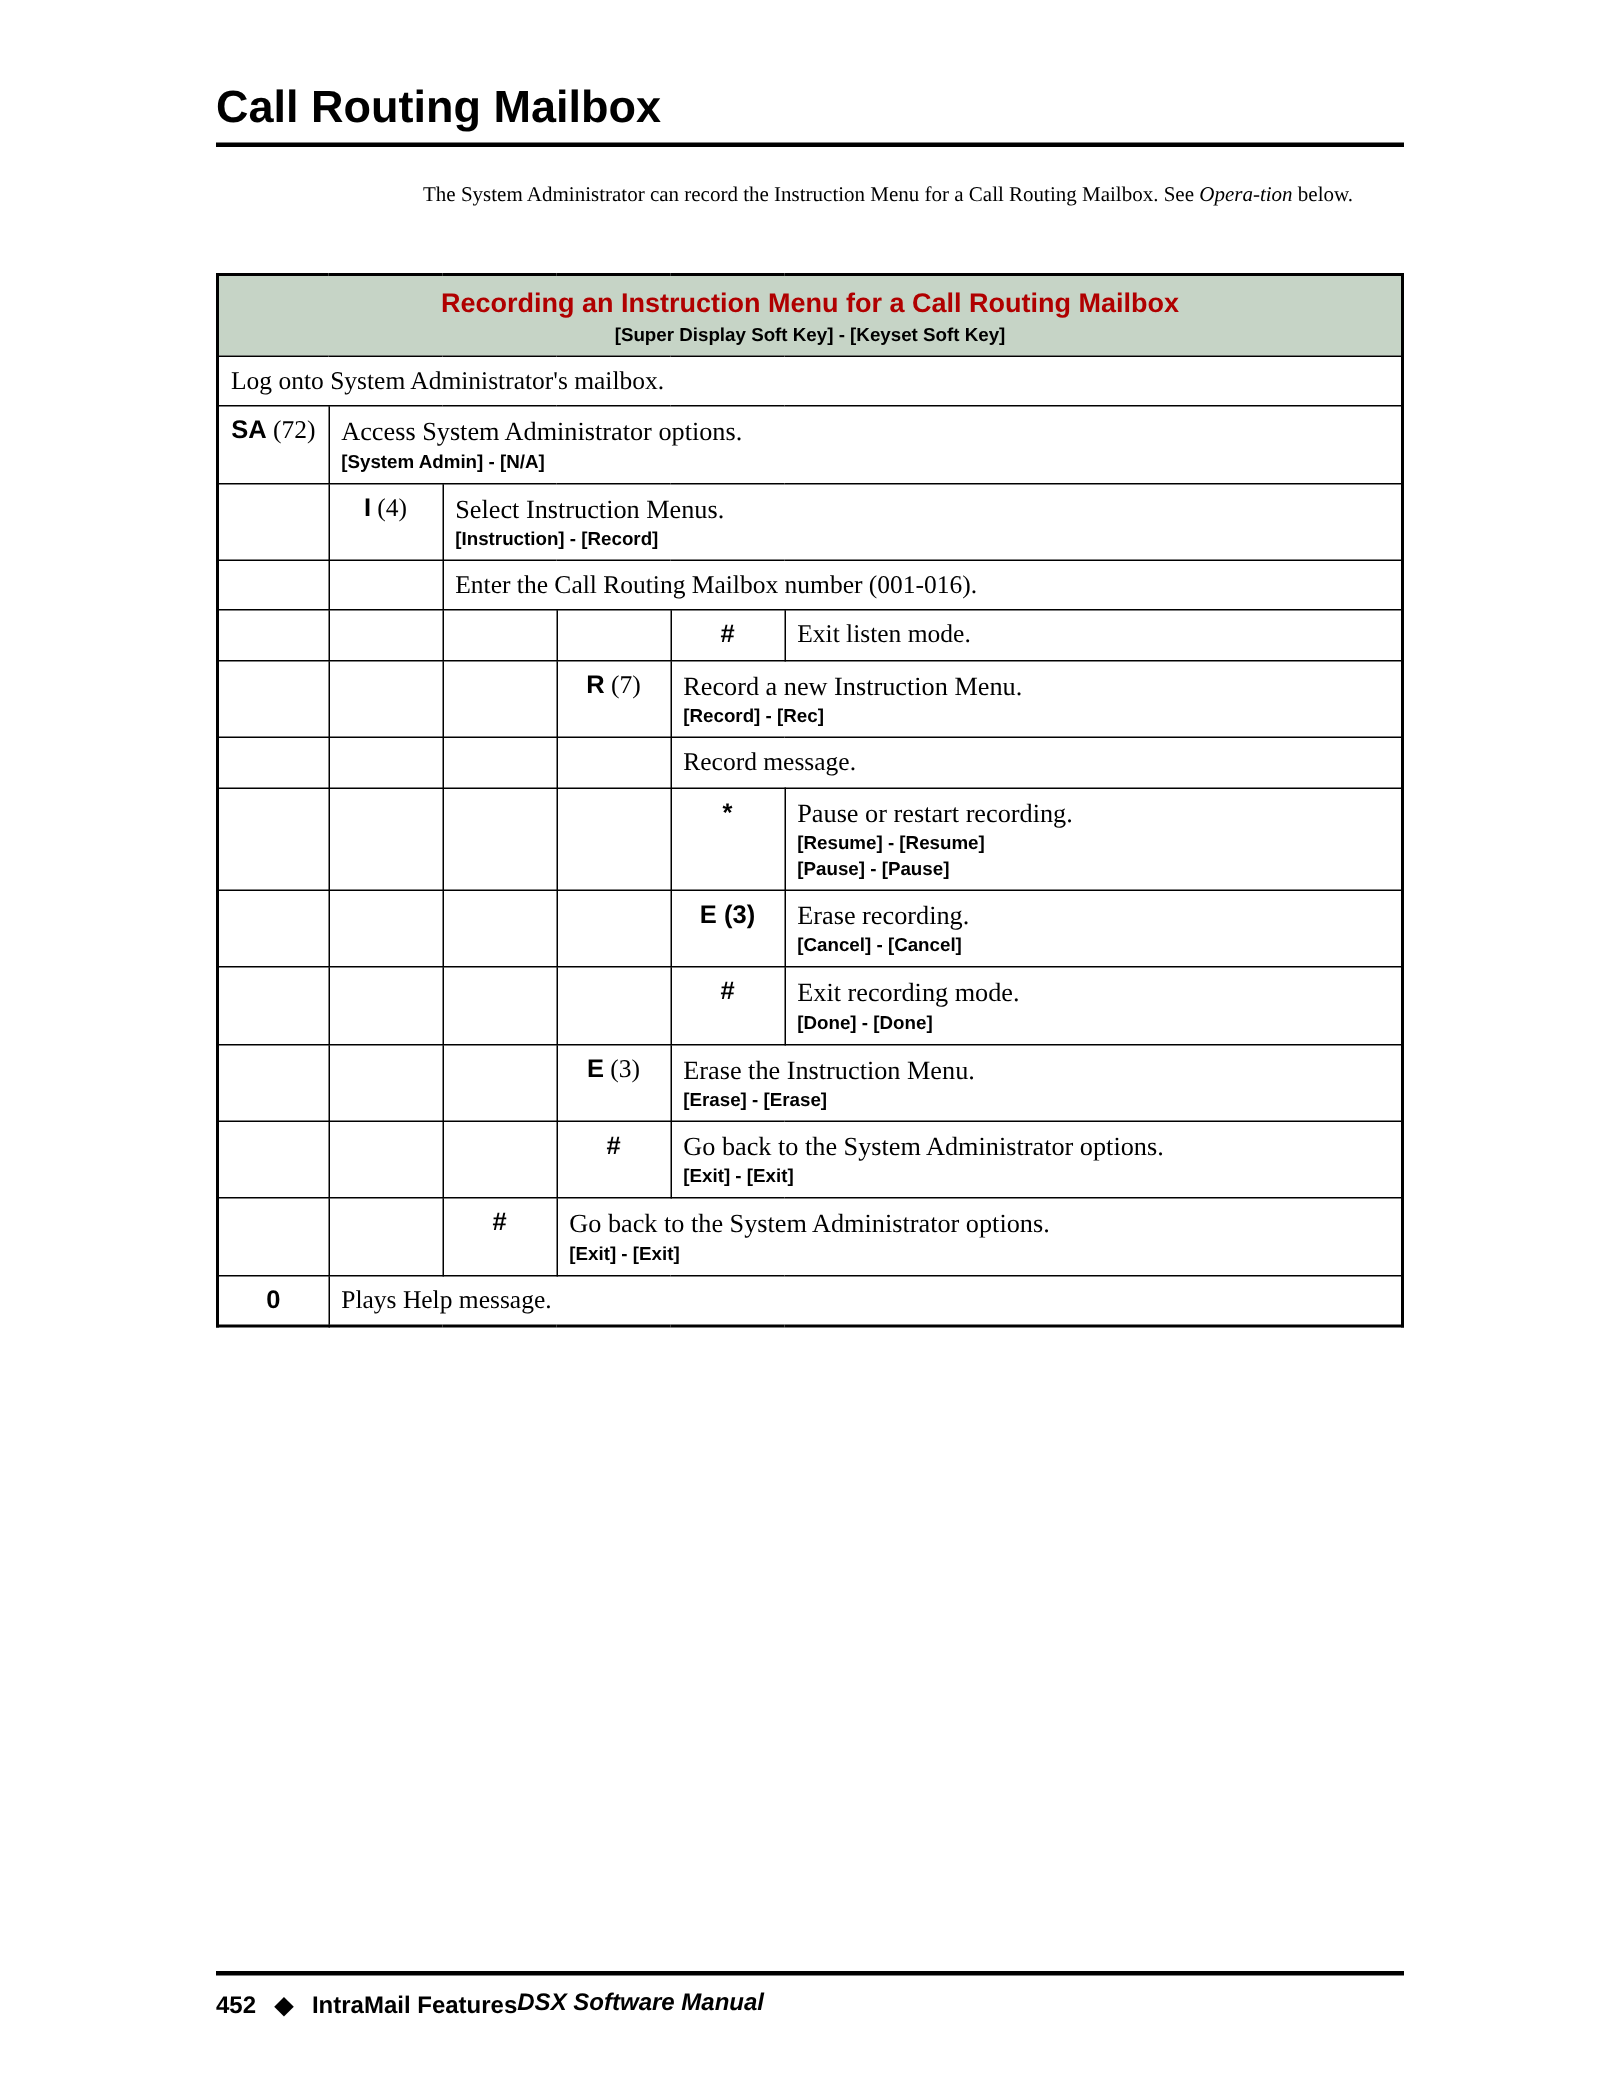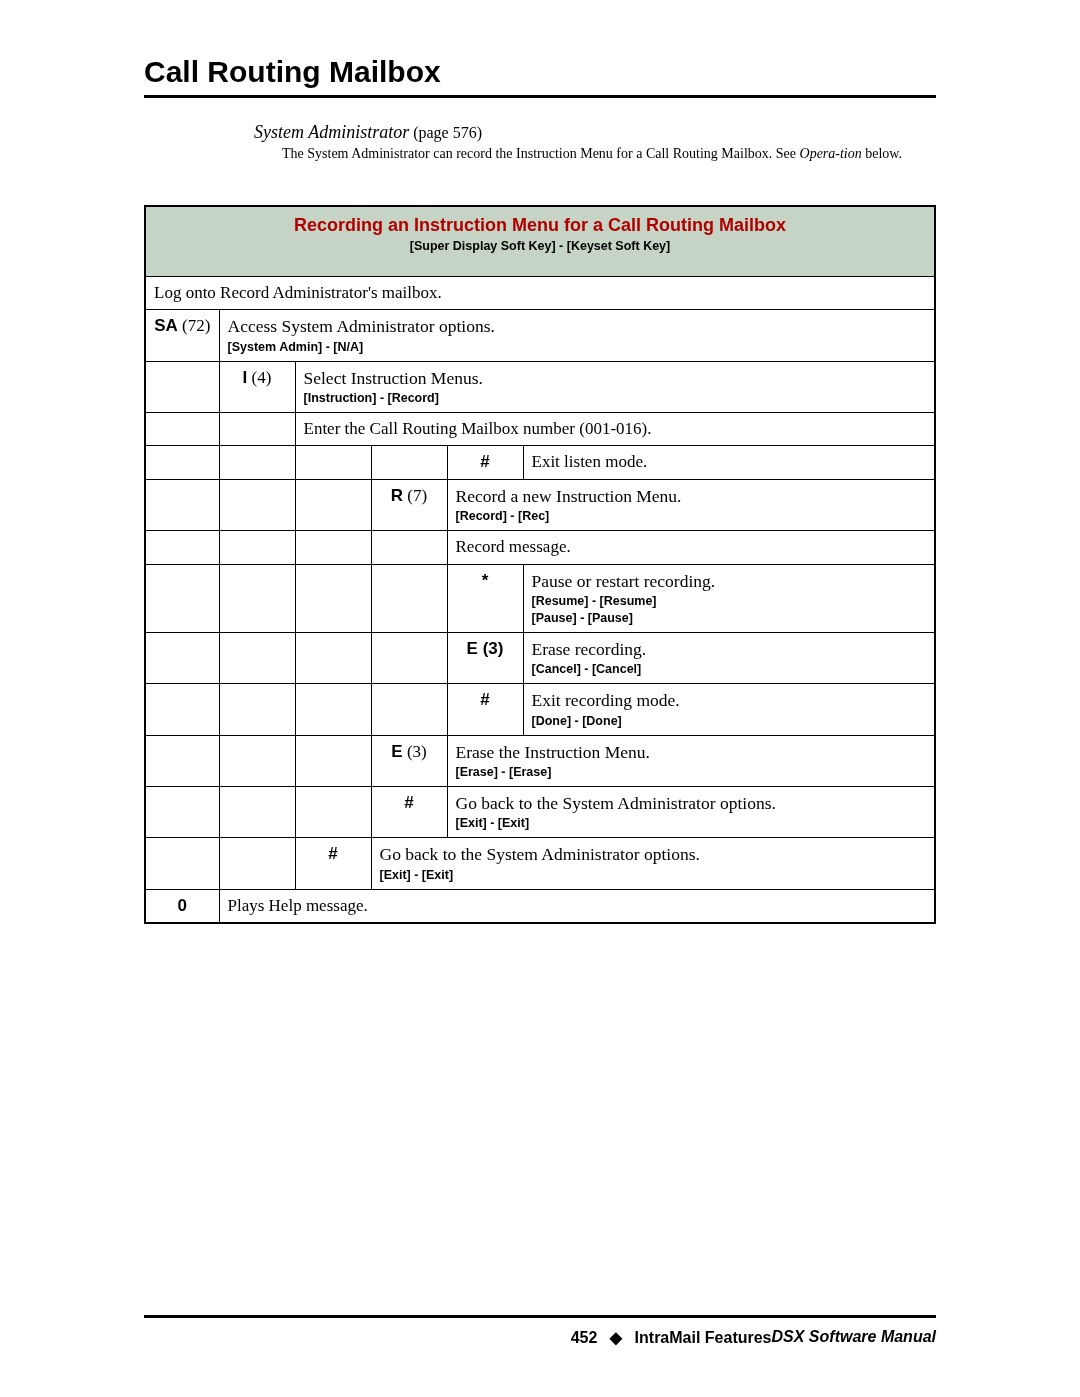--- a/index.html
+++ b/index.html
@@ -76,21 +76,21 @@
   .op-table td {
     border: 1px solid #000;
     padding: 6px 8px 6px 8px;
     vertical-align: top;
     font-size: 17px;
     line-height: 1.2;
   }
   .op-table .thead-row td {
     background: #c6d4c6;
     text-align: center;
-    padding: 8px 8px 22px 8px;
+    padding: 8px 8px 6px 8px;
   }
   .thead-title {
     font-family: Arial, Helvetica, sans-serif;
     font-weight: 700;
     font-size: 18px;
     color: #b00000;
     display: block;
   }
   .thead-sub {
     font-family: Arial, Helvetica, sans-serif;
@@ -135,40 +135,37 @@
     right: 90px;
     bottom: 50px;
   }
   .footer-rule {
     border: none;
     border-top: 3px solid #000;
     margin: 0 0 10px 0;
   }
   .footer-row {
     display: flex;
-    justify-content: flex-end;
+    justify-content: flex-start;
     font-family: Arial, Helvetica, sans-serif;
     font-size: 16px;
   }
   .footer-left { font-weight: 700; }
   .footer-left .diamond { margin: 0 8px; }
   .footer-right { font-style: italic; font-weight: 700; }
 </style>
 </head>
 <body>
 
 <div class="page">
 
   <h1 class="page-title">Call Routing Mailbox</h1>
   <hr class="title-rule">
 
   <div class="intro">
-    <div>
-      <span class="intro-heading">System Administrator</span><span class="intro-page"> (page 576)</span>
-    </div>
     <div class="intro-body">
       <span>The System Administrator can record the Instruction Menu for a Call Routing Mailbox. See </span><span class="opera-italic">Opera-tion</span><span> below.</span>
     </div>
   </div>
 
 
   <table class="op-table">
     <colgroup>
       <col class="c1">
         <col class="c2">
@@ -178,21 +175,21 @@
         <col>
     </colgroup>
     <tbody>
       <tr class="thead-row">
         <td colspan="6">
           <span class="thead-title">Recording an Instruction Menu for a Call Routing Mailbox</span>
           <span class="thead-sub">[Super Display Soft Key] - [Keyset Soft Key]</span>
         </td>
       </tr>
       <tr>
-        <td colspan="6" class="desc-main">Log onto Record Administrator's mailbox.</td>
+        <td colspan="6" class="desc-main">Log onto System Administrator's mailbox.</td>
       </tr>
       <tr>
         <td class="keycell"><span>SA</span><span class="paren"> (72)</span></td>
         <td colspan="5">
           <span class="desc-main">Access System Administrator options.</span>
           <span class="softkey">[System Admin] - [N/A]</span>
         </td>
       </tr>
       <tr>
         <td></td>

